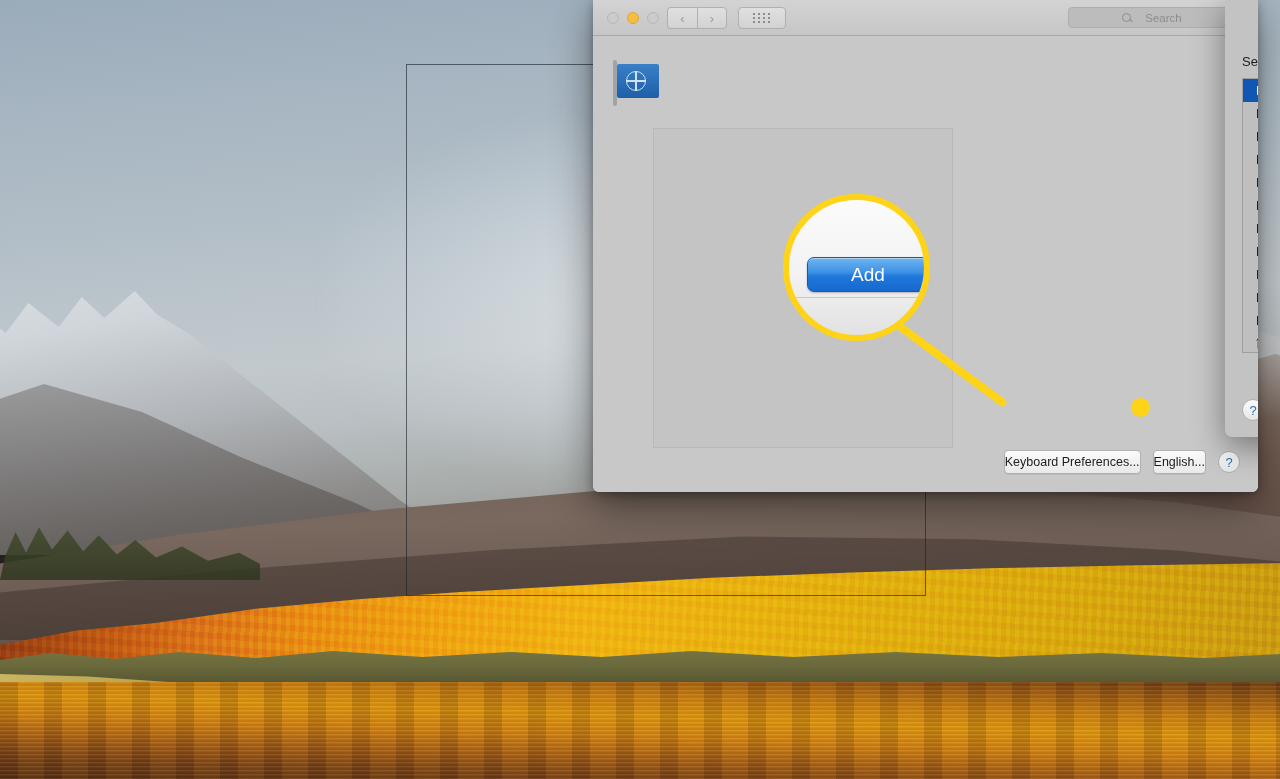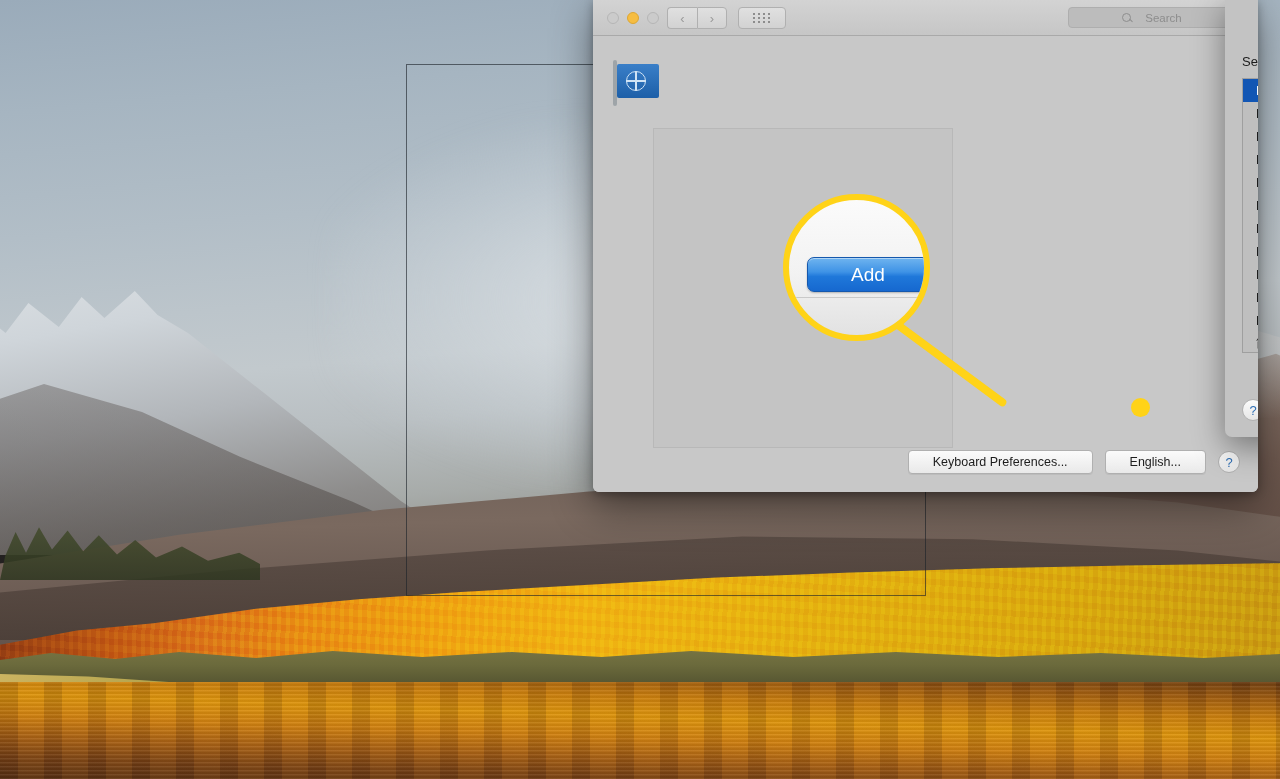--- a/index.html
+++ b/index.html
@@ -182,21 +182,21 @@
   }
   .ghost-panel {
     position:absolute; left:60px; top:92px; width:300px; height:320px;
     border:1px solid #b8b8b8; background:#c4c4c4;
   }
   .bottom-row {
     position:absolute; right:18px; bottom:18px;
     display:flex; align-items:center; gap:12px;
   }
   .pushbtn {
-    height:24px; padding:0 24px;
+    height:24px; padding:0 0;
     background:linear-gradient(180deg,#fbfbfb,#e9e9e9);
     border:1px solid #b0b0b0; border-radius:4px;
     font-size:12.5px; color:#1c1c1c;
     display:flex; align-items:center; justify-content:center;
     box-shadow:0 1px 0 rgba(0,0,0,.06);
   }
   .helpbtn {
     width:22px; height:22px; border-radius:50%;
     background:linear-gradient(180deg,#fbfbfb,#e6e6e6);
     border:1px solid #b0b0b0;

